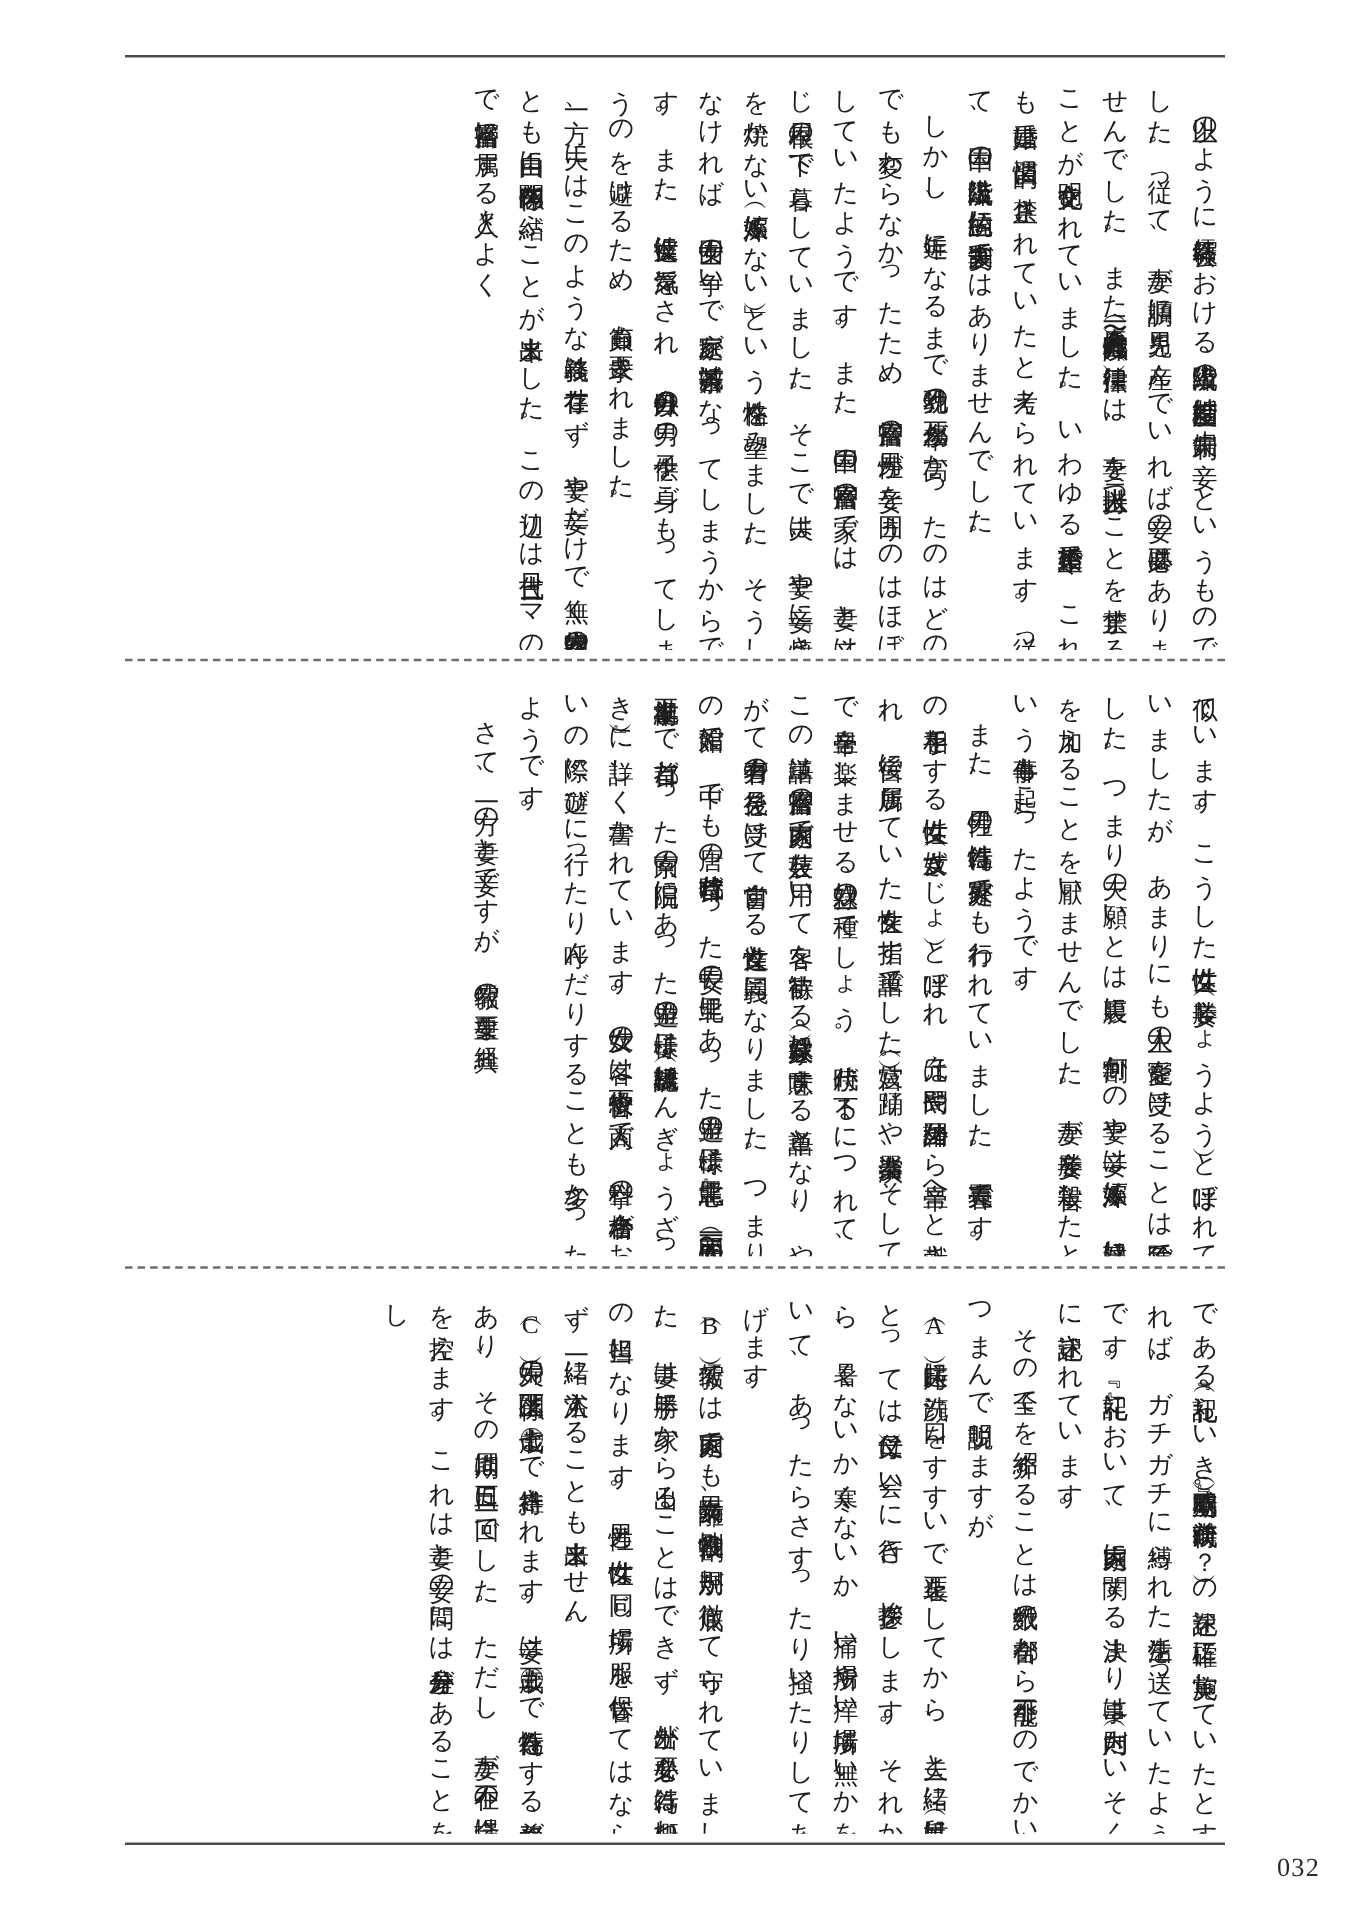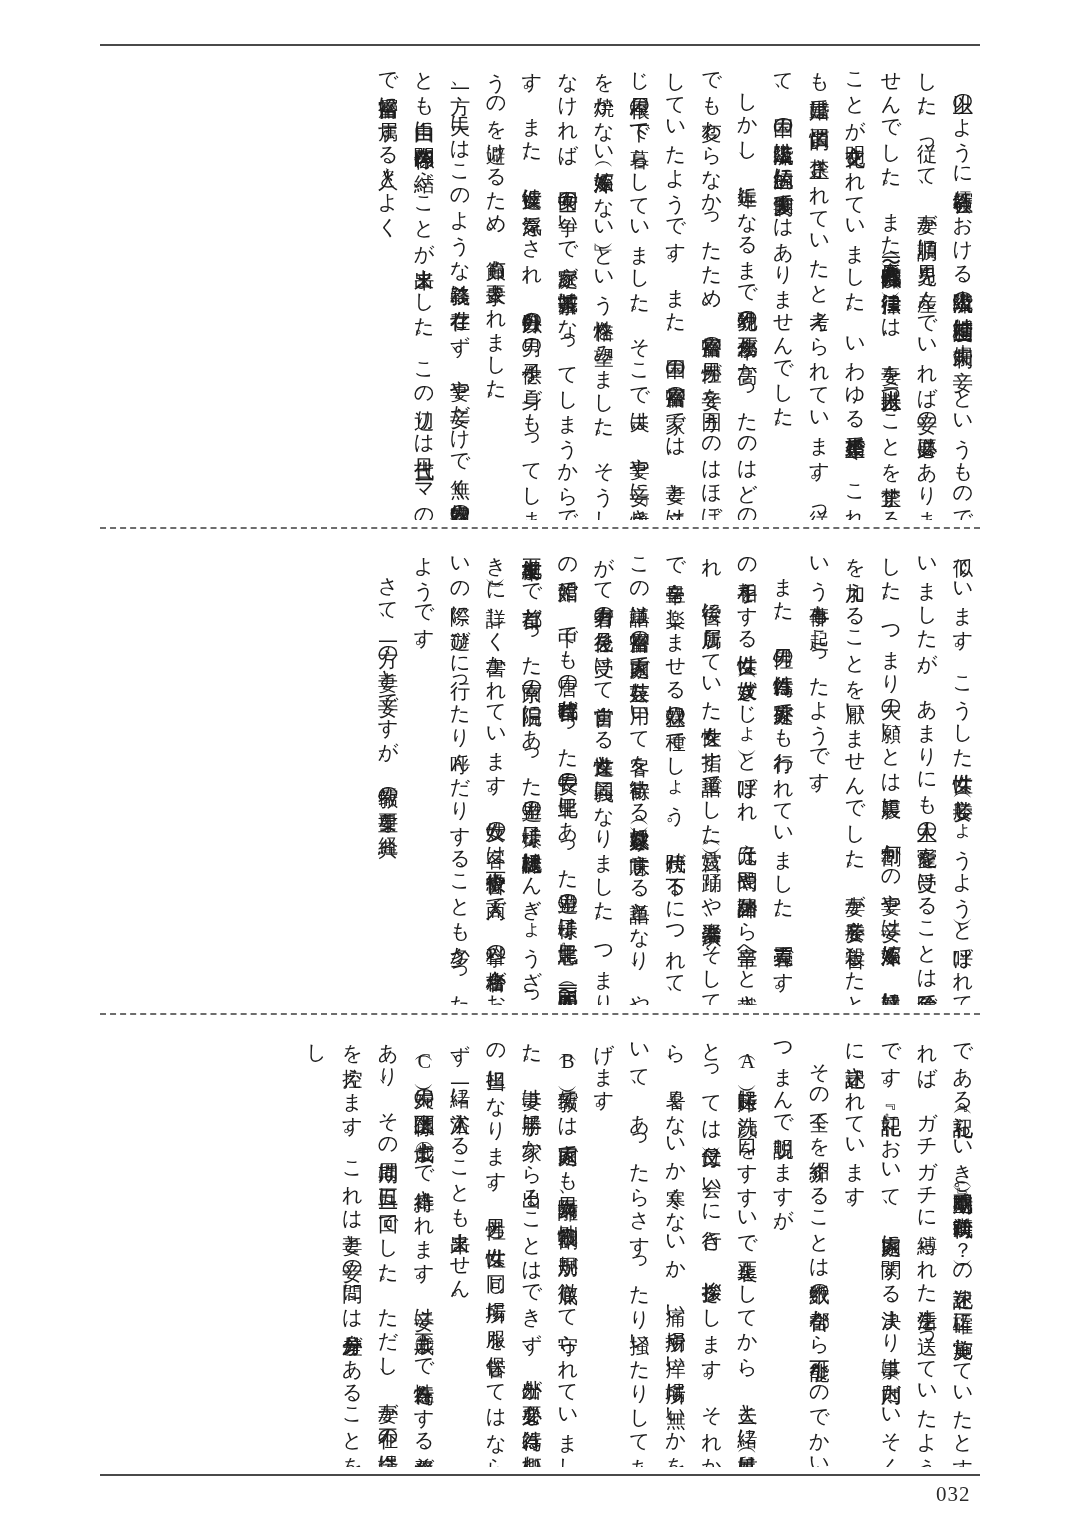--- a/index.html
+++ b/index.html
@@ -76,21 +76,21 @@
     text-indent: 1em;
   }
   .band p.noindent { text-indent: 0; }
 
   
   .folio {
     position: absolute;
     right: 24px;
     top: 1482px;
     width: 120px;
-    text-align: left;
+    text-align: right;
     font-size: 21px;
     letter-spacing: 1px;
     color: #2a2a2a;
     font-family: "Liberation Serif", "DejaVu Serif", serif;
   }
 </style>
 </head>
 <body>
 
 <div class="page">

